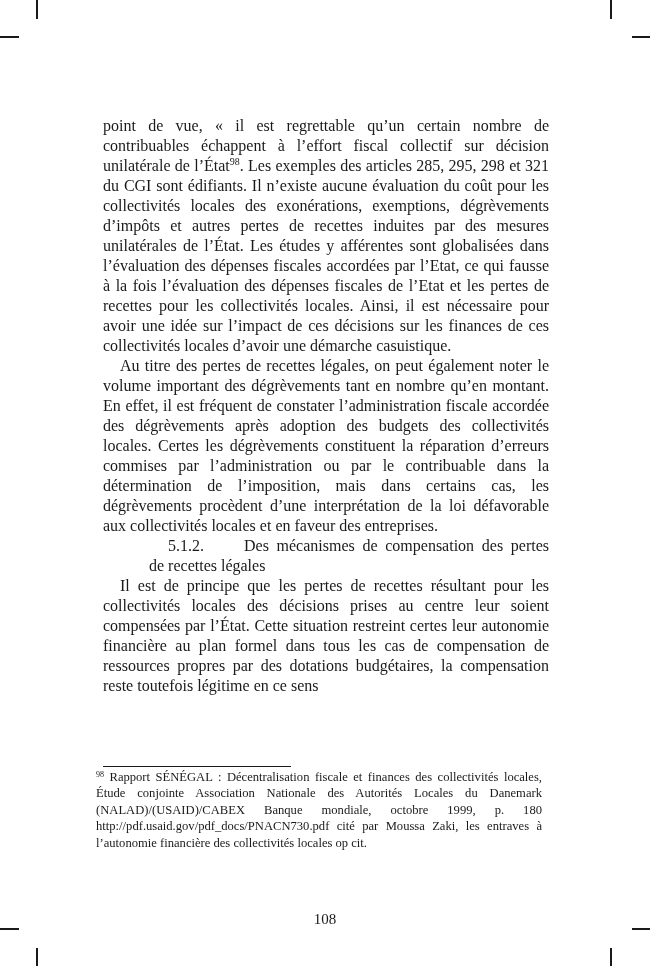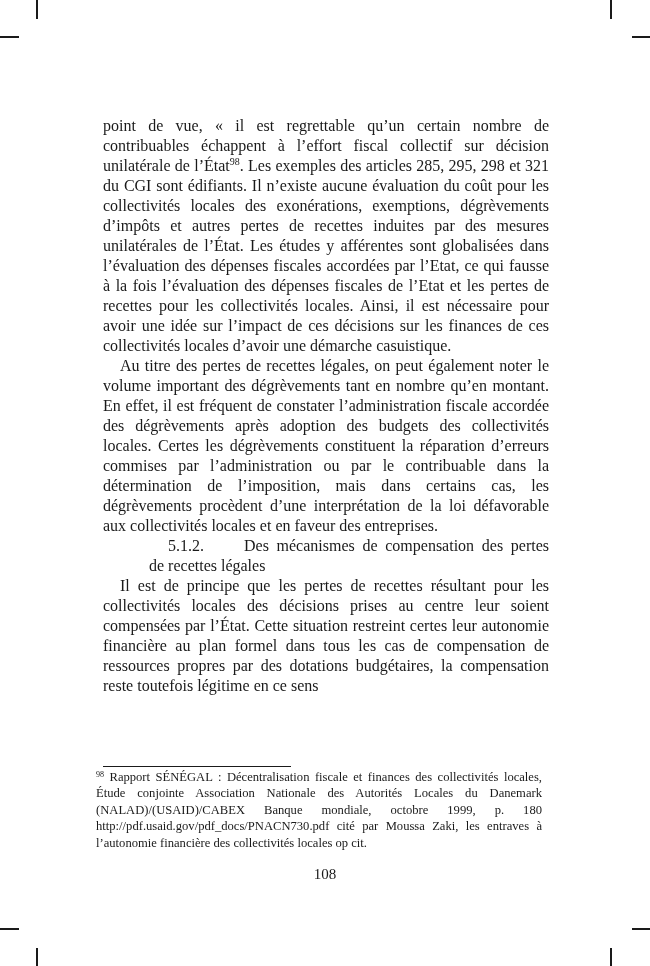--- a/index.html
+++ b/index.html
@@ -12,21 +12,21 @@
   .body-text { font-size: 16px; line-height: 20px; text-align: justify; margin: 0; }
   .body-text.indent { text-indent: 17px; }
   .body-text sup { font-size: 10px; line-height: 0; vertical-align: 6px; }
   .heading { font-size: 16px; line-height: 20px; font-weight: normal; margin: 0;
              padding-left: 46px; text-indent: 19px; text-align: justify; }
   .heading .num { display: inline-block; width: 76px; text-indent: 0; }
   .footnote-rule { position: absolute; left: 103px; top: 766px; width: 188px; height: 1px; background: #1a1a1a; }
   .footnotes { position: absolute; left: 96px; top: 769px; width: 446px; }
   .footnote { font-size: 12.6px; line-height: 16.4px; text-align: justify; margin: 0; }
   .footnote sup { font-size: 8px; line-height: 0; vertical-align: 4px; }
-  .page-number { position: absolute; left: 0; width: 650px; top: 866px; text-align: center; font-size: 15px; }
+  .page-number { position: absolute; left: 0; width: 650px; top: 911px; text-align: center; font-size: 15px; }
 </style>
 </head>
 <body>
 
 <div class="crop v" style="left:36px; top:0;"></div>
 <div class="crop h" style="left:0; top:36px;"></div>
 <div class="crop v" style="left:610px; top:0;"></div>
 <div class="crop h" style="left:632px; top:36px;"></div>
 <div class="crop h" style="left:0; top:928px;"></div>
 <div class="crop v" style="left:36px; top:948px;"></div>

